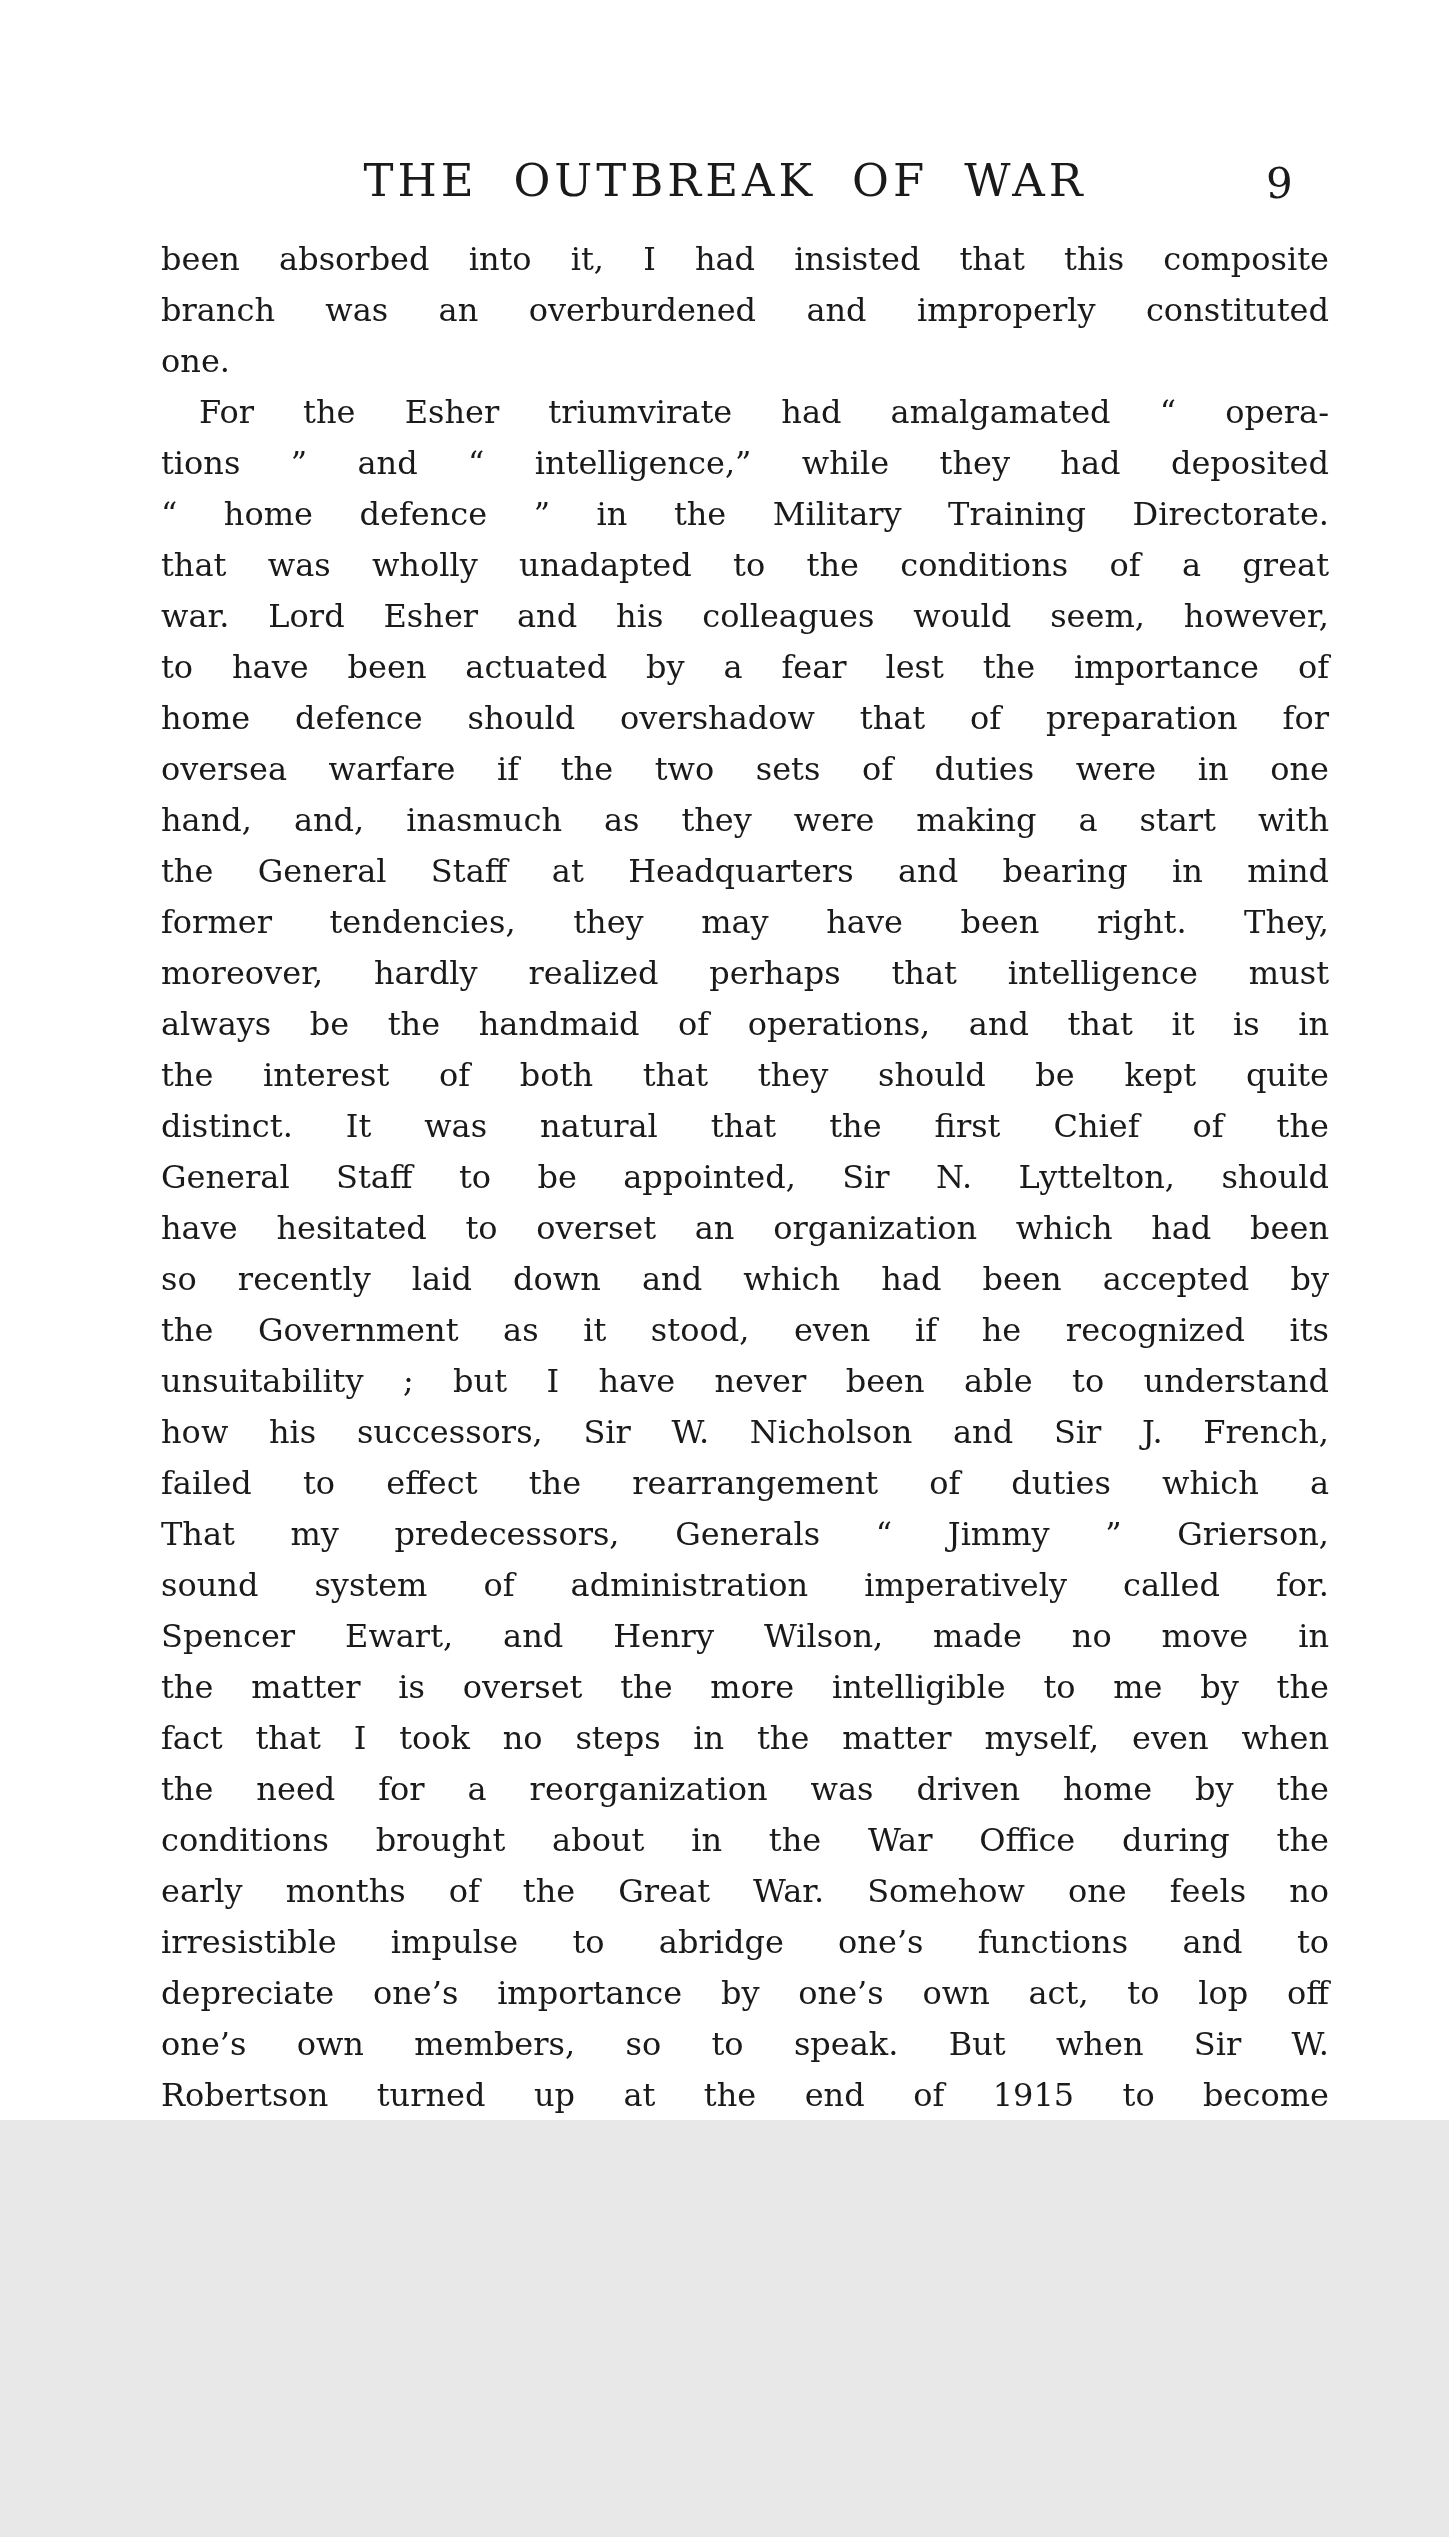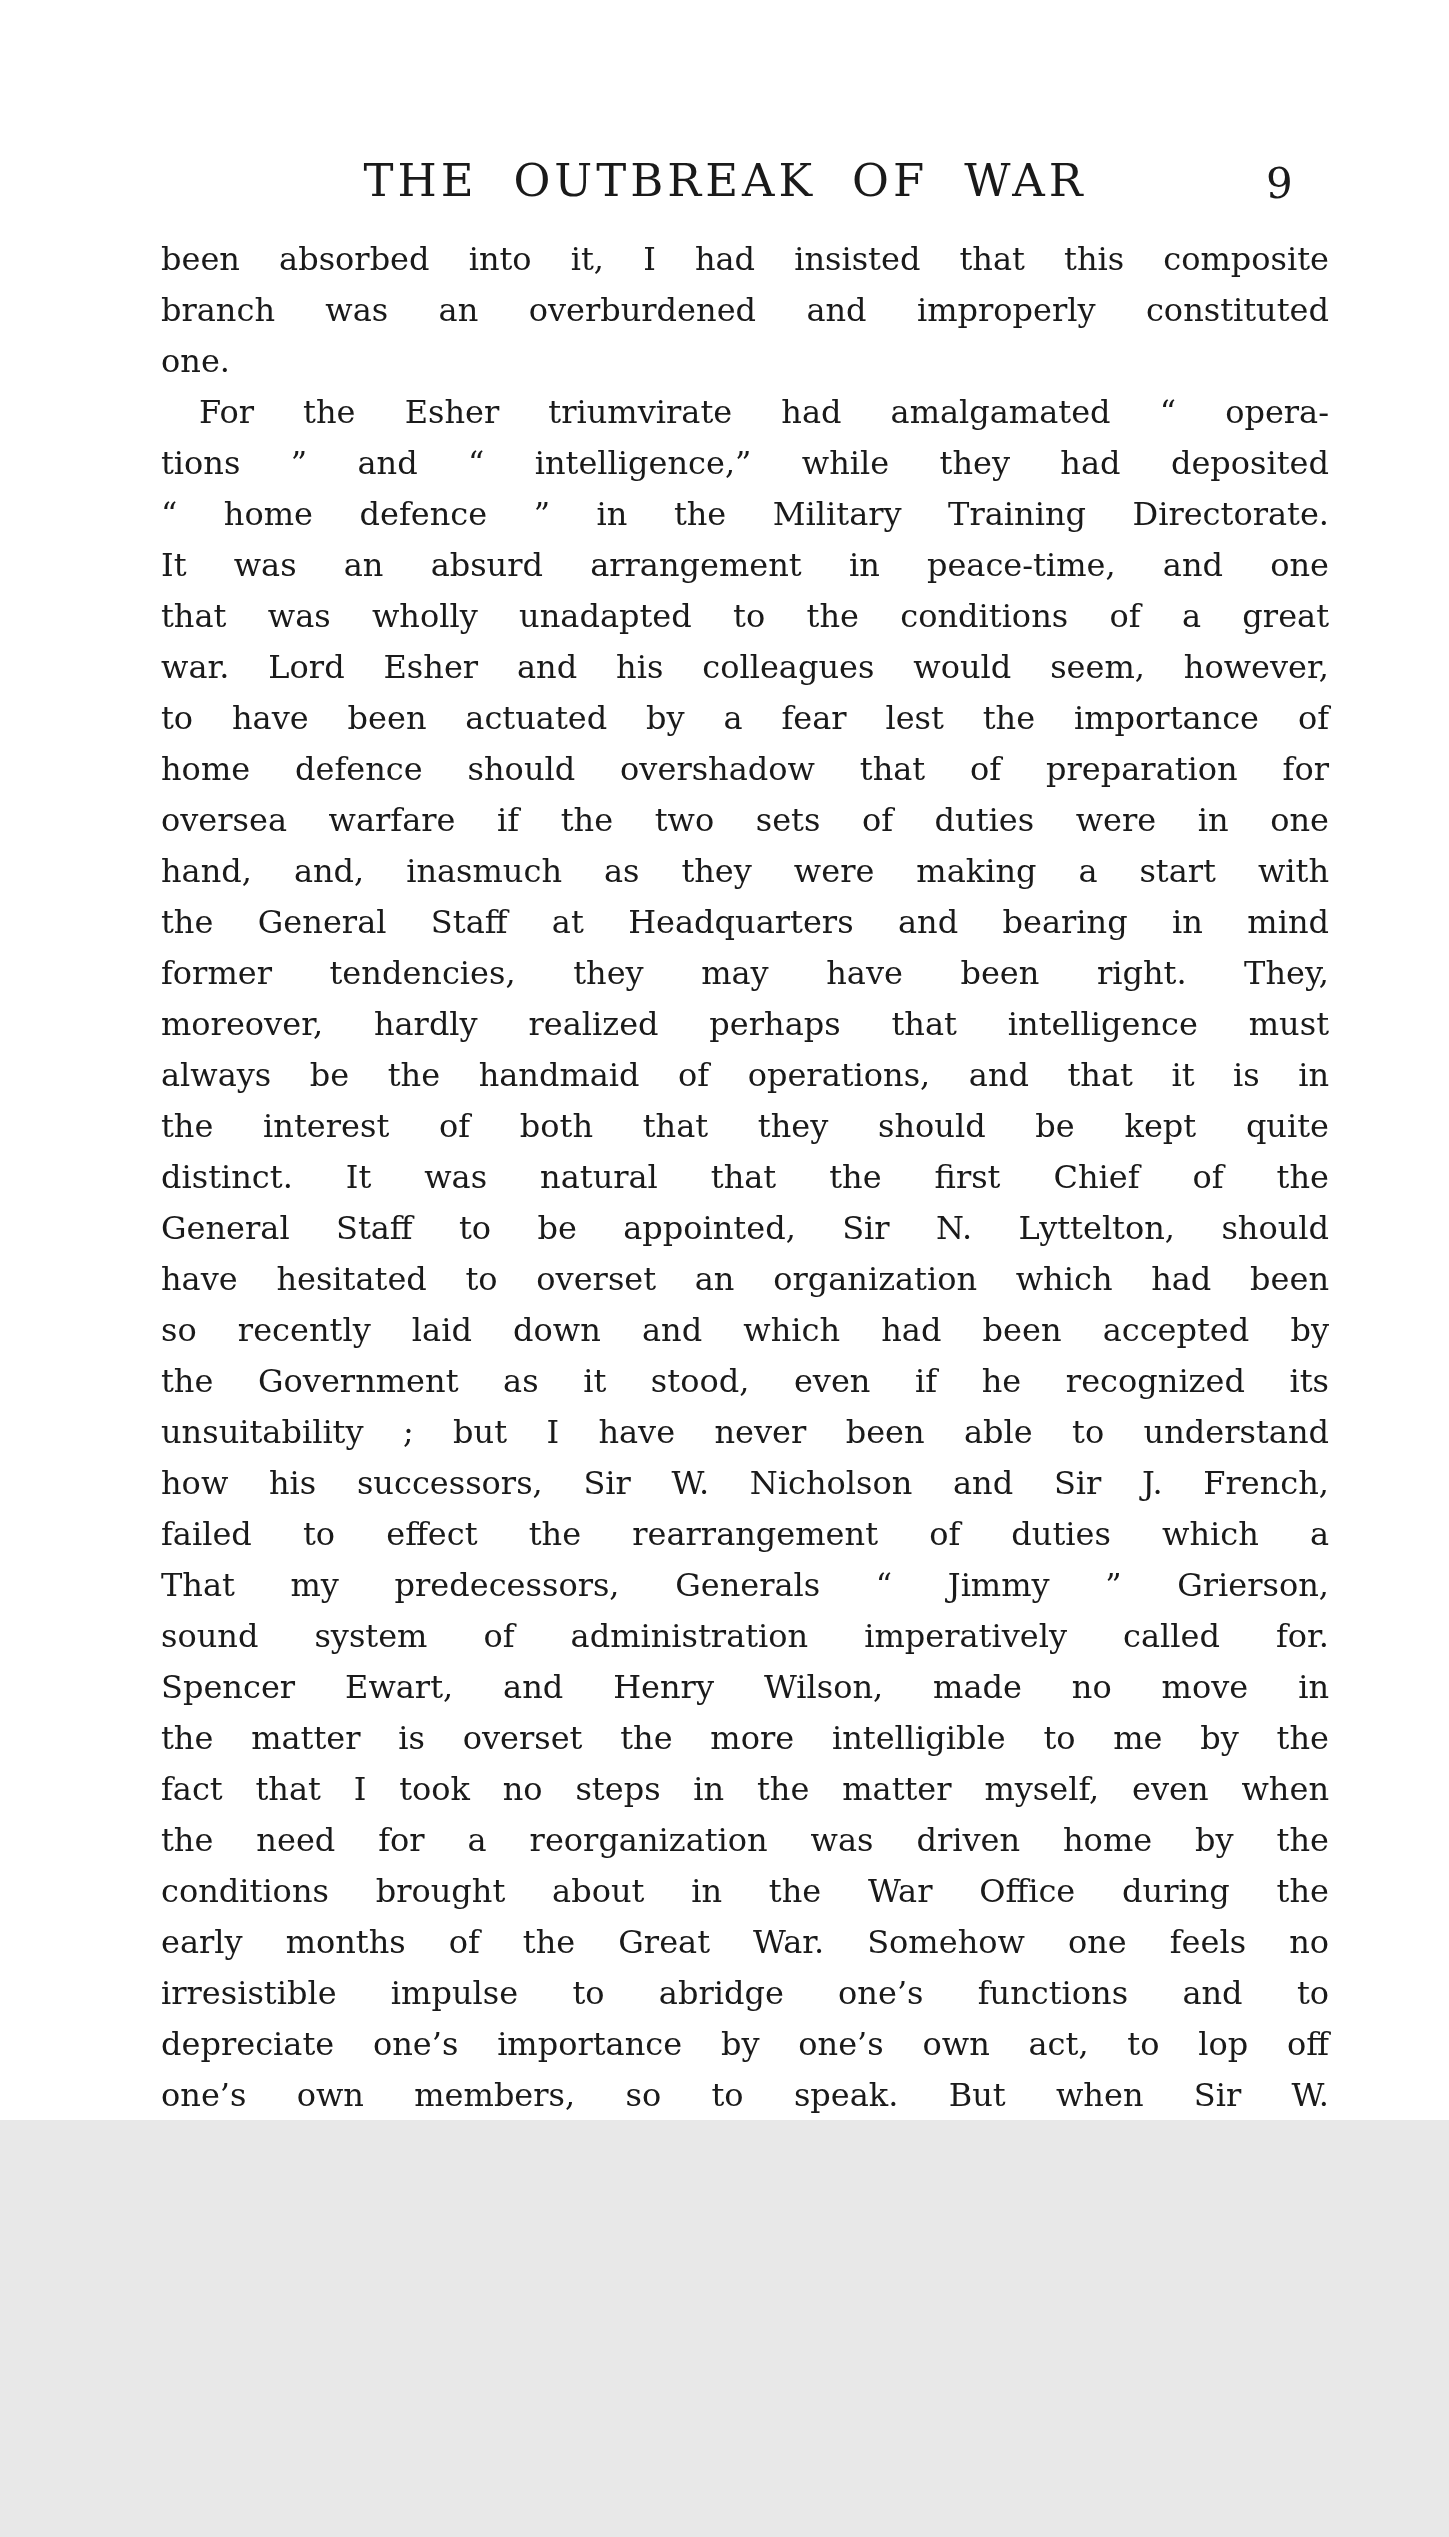--- a/index.html
+++ b/index.html
@@ -72,21 +72,20 @@
 
   <div class="page-number">9</div>
 
   <div class="text-block">
       <div class="line">been absorbed into it, I had insisted that this composite</div>
       <div class="line">branch was an overburdened and improperly constituted</div>
       <div class="line flush">one.</div>
       <div class="line indent">For the Esher triumvirate had amalgamated “ opera-</div>
       <div class="line">tions ” and “ intelligence,” while they had deposited</div>
       <div class="line">“ home defence ” in the Military Training Directorate.</div>
-      <div class="line">It was an absurd arrangement in peace-time, and one</div>
       <div class="line">that was wholly unadapted to the conditions of a great</div>
       <div class="line">war. Lord Esher and his colleagues would seem, however,</div>
       <div class="line">to have been actuated by a fear lest the importance of</div>
       <div class="line">home defence should overshadow that of preparation for</div>
       <div class="line">oversea warfare if the two sets of duties were in one</div>
       <div class="line">hand, and, inasmuch as they were making a start with</div>
       <div class="line">the General Staff at Headquarters and bearing in mind</div>
       <div class="line">former tendencies, they may have been right. They,</div>
       <div class="line">moreover, hardly realized perhaps that intelligence must</div>
       <div class="line">always be the handmaid of operations, and that it is in</div>

